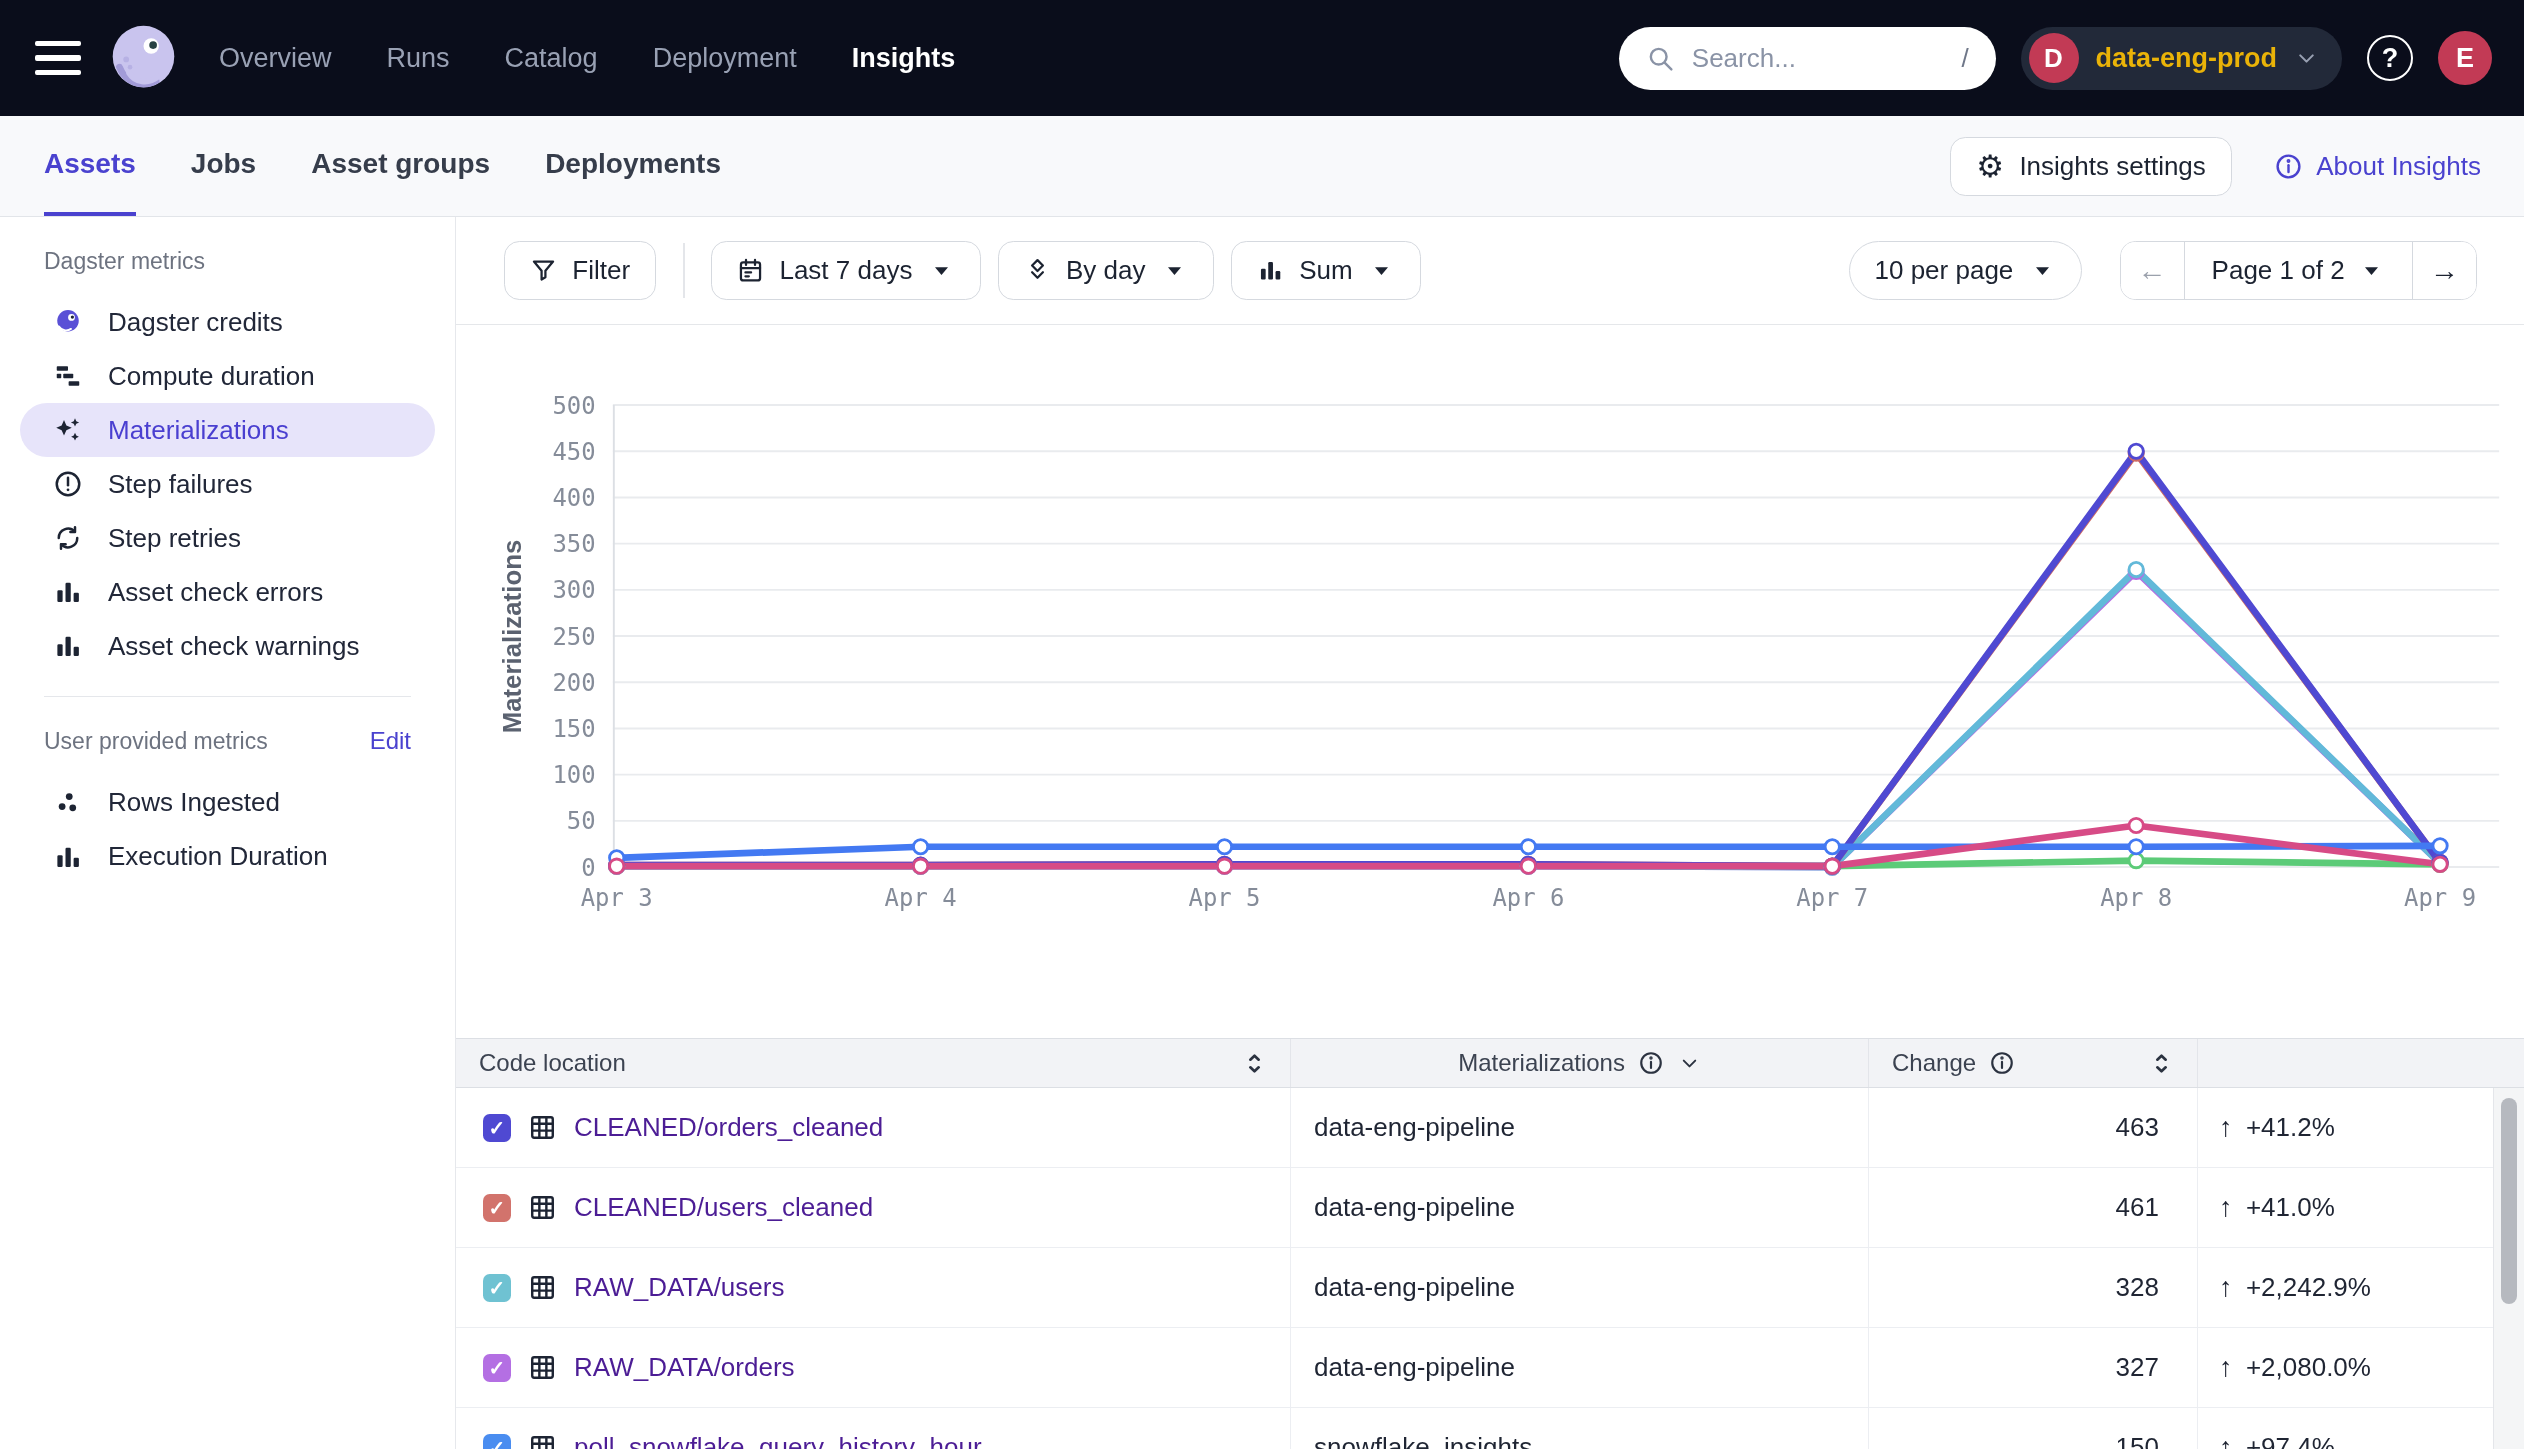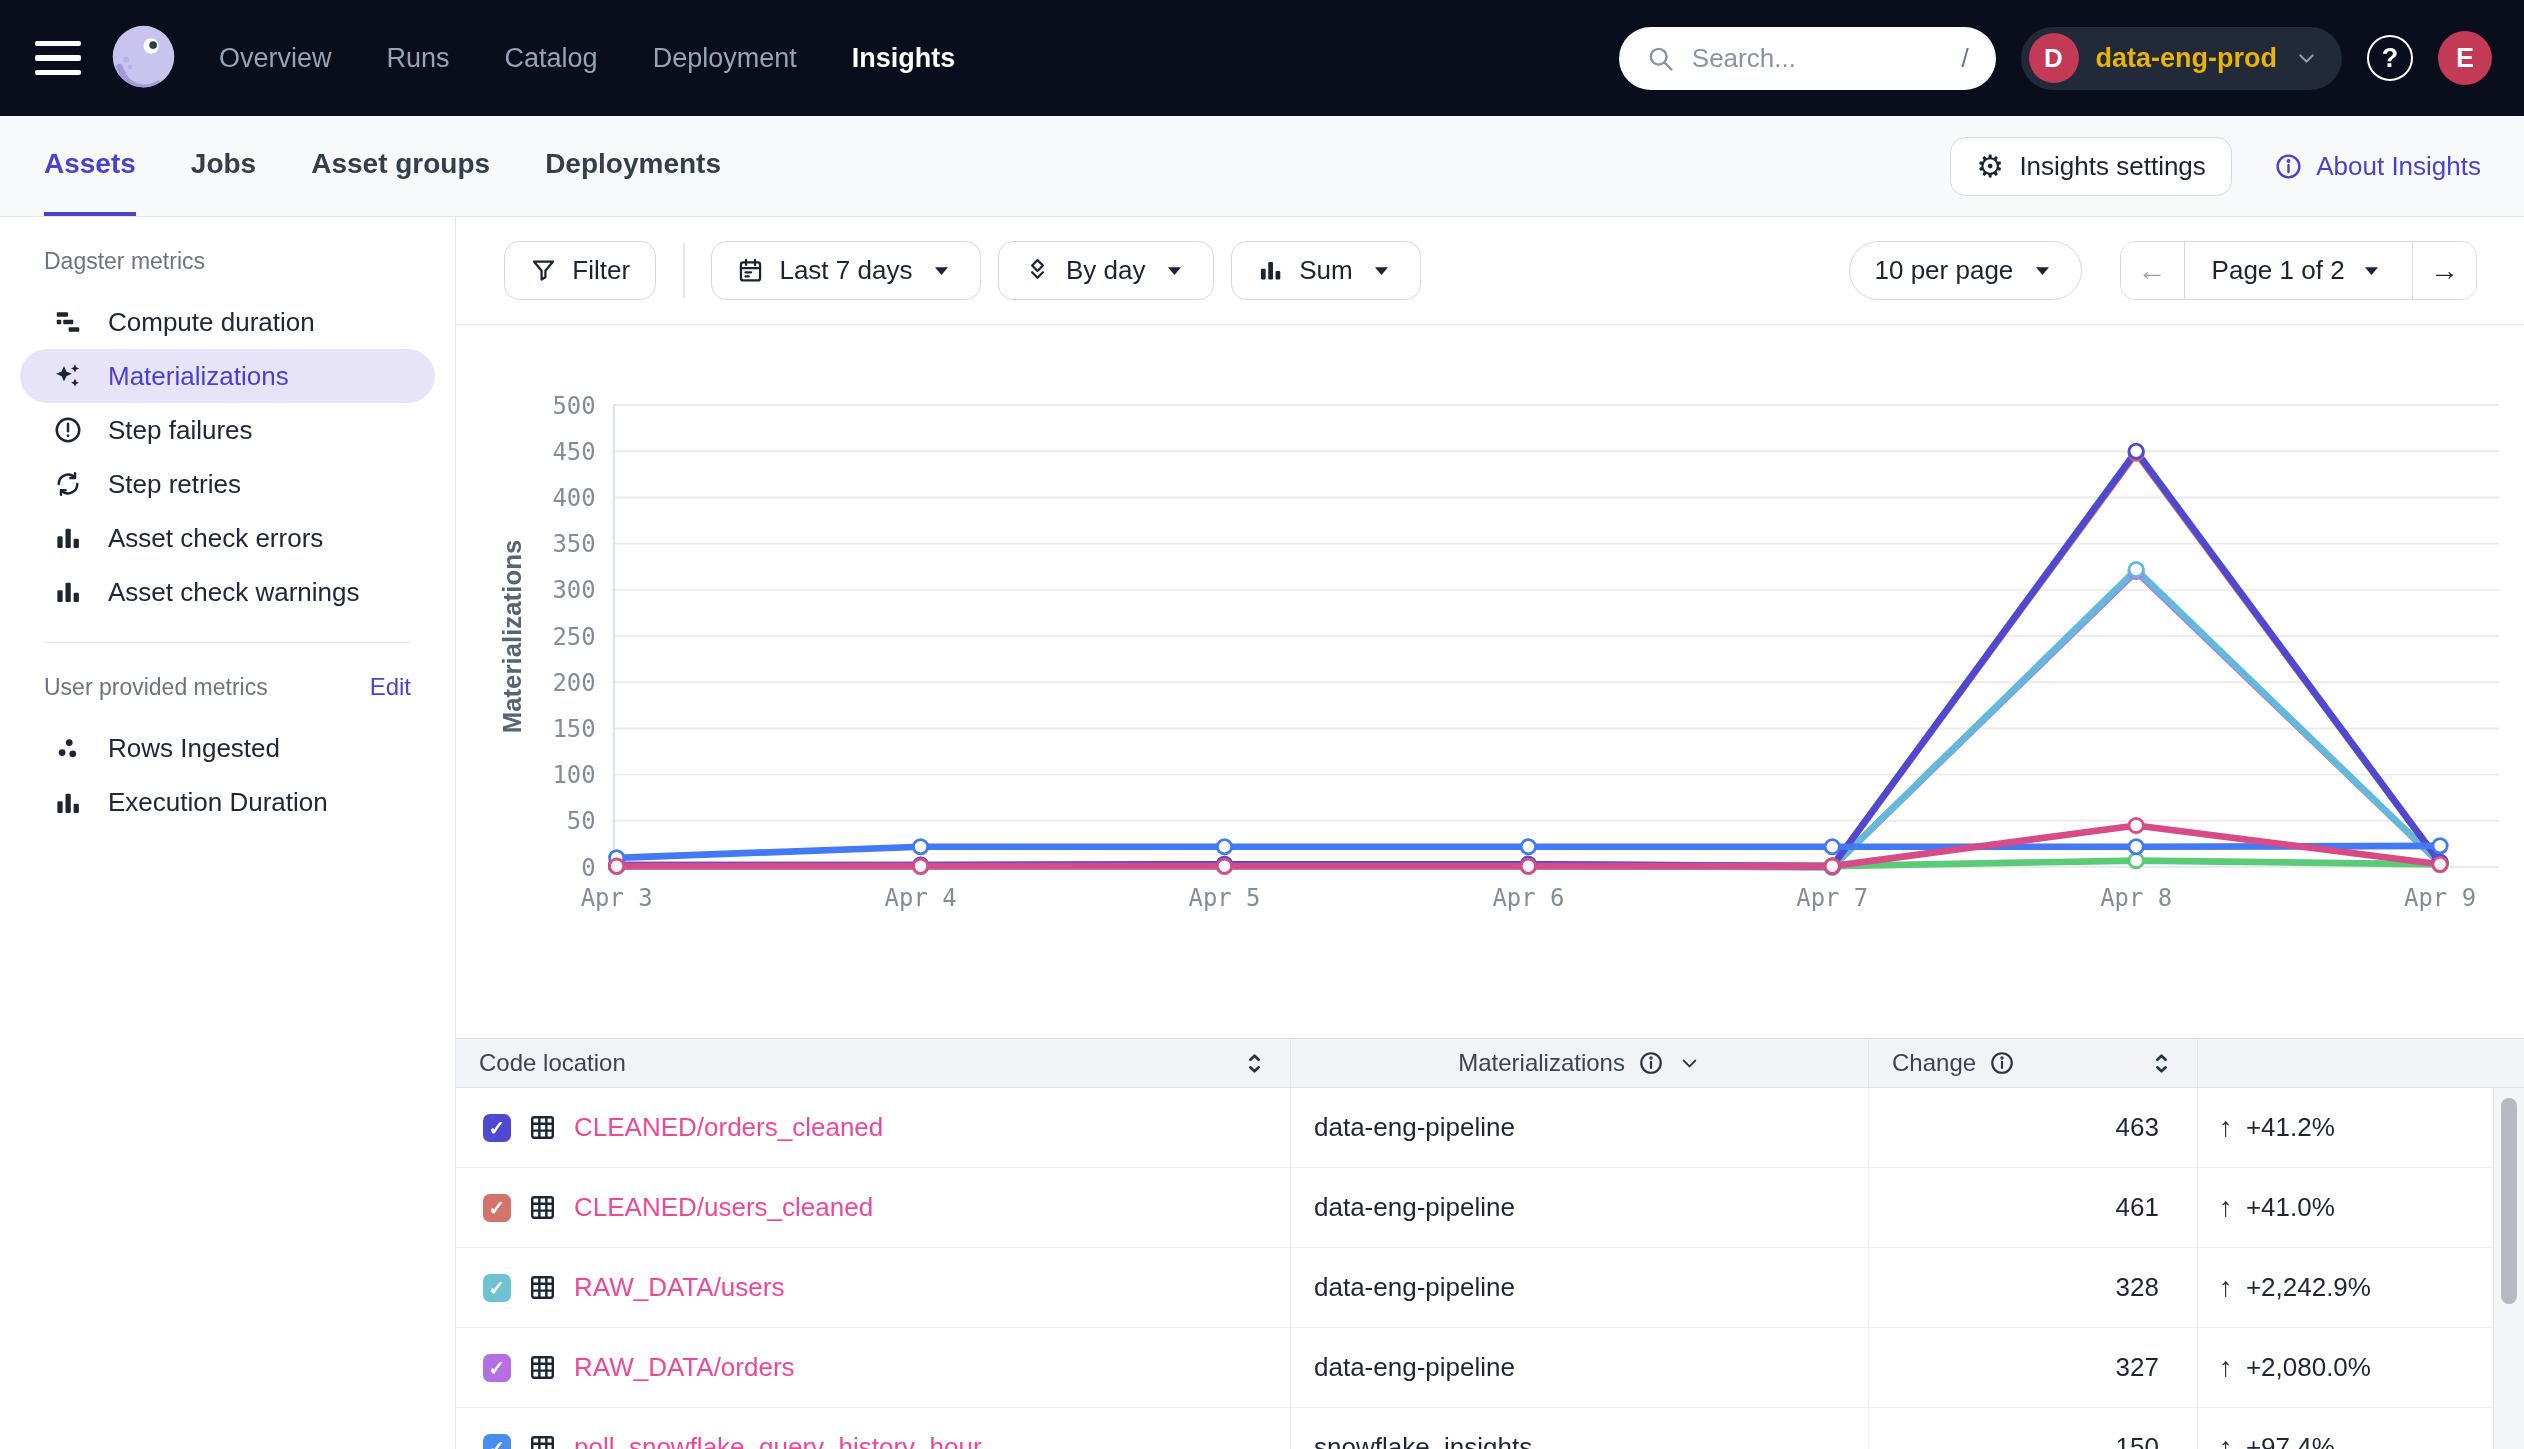--- a/index.html
+++ b/index.html
@@ -100,21 +100,21 @@
 
   .trow { height:80px; border-bottom:1.9px solid #eceef2; background:#fff; }
   .td { display:flex; align-items:center; font-size:26px; color:#1f2533;
         border-right:1.9px solid #eceef2; padding:0 23px; min-width:0; }
   .td.c-asset { gap:17px; padding-left:27px; }
   .td.c-mat { justify-content:flex-end; padding-right:38px; }
   .td.c-change { gap:13.4px; padding-left:21px; border-right:0; }
   .cb { width:28px; height:28px; border-radius:6.7px; color:#fff; font-size:20px; font-weight:700;
         display:flex; align-items:center; justify-content:center; flex:none; cursor:pointer; }
   .gicon { width:29px; height:29px; color:#1d2433; flex:none; }
-  .alink { color:#ec4899; text-decoration:none; cursor:pointer; white-space:nowrap; overflow:hidden;
+  .alink { color:#4c1d95; text-decoration:none; cursor:pointer; white-space:nowrap; overflow:hidden;
            text-overflow:ellipsis; }
   .uparrow { font-size:27px; color:#1f2533; }
 
   .sb-track { position:absolute; right:0; top:50px; bottom:0; width:32px; background:#f4f5f6;
               border-left:1.9px solid #e4e6ea; }
   .sb-thumb { position:absolute; left:6.7px; top:9.6px; width:16.3px; height:206px; background:#b6b9bf;
               border-radius:8.6px; cursor:pointer; }
 
   .i { display:inline-flex; }
   .i svg { width:100%; height:100%; display:block; }
@@ -196,20 +196,31 @@
   </div>
 </div>
 
 <div class="app">
 
   <aside class="sidebar" id="sidebar">
       <div class="sect-head">
         <span class="sect-title">Dagster metrics</span>
       </div>
       <div style="margin-top: 13.4px;">
+        <div class="sitem">
+          <span class="i">
+            <svg viewBox="0 0 24 24">
+              <circle cx="12" cy="11" r="8.6" fill="#5a50d6"></circle>
+              <path d="M4.6 15.5c2.2 3.3 6.6 4.2 9.8 2" stroke="#fff" stroke-width="1.5" fill="none" stroke-linecap="round"></path>
+              <circle cx="14.8" cy="8.3" r="2.7" fill="#fff"></circle>
+              <circle cx="15.5" cy="8" r="1.3" fill="#1d2433"></circle>
+            </svg>
+          </span>
+          <span>Dagster credits</span>
+        </div>
         <div class="sitem">
           <span class="i">
             <svg viewBox="0 0 24 24" fill="currentColor">
               <rect x="3" y="4.2" width="9" height="3.6" rx="0.6"></rect>
               <rect x="3" y="10.2" width="3.6" height="3.6" rx="0.6"></rect>
               <rect x="8.2" y="10.2" width="8" height="3.6" rx="0.6"></rect>
               <rect x="12.5" y="16.2" width="8.5" height="3.6" rx="0.6"></rect>
             </svg>
           </span>
           <span>Compute duration</span>

